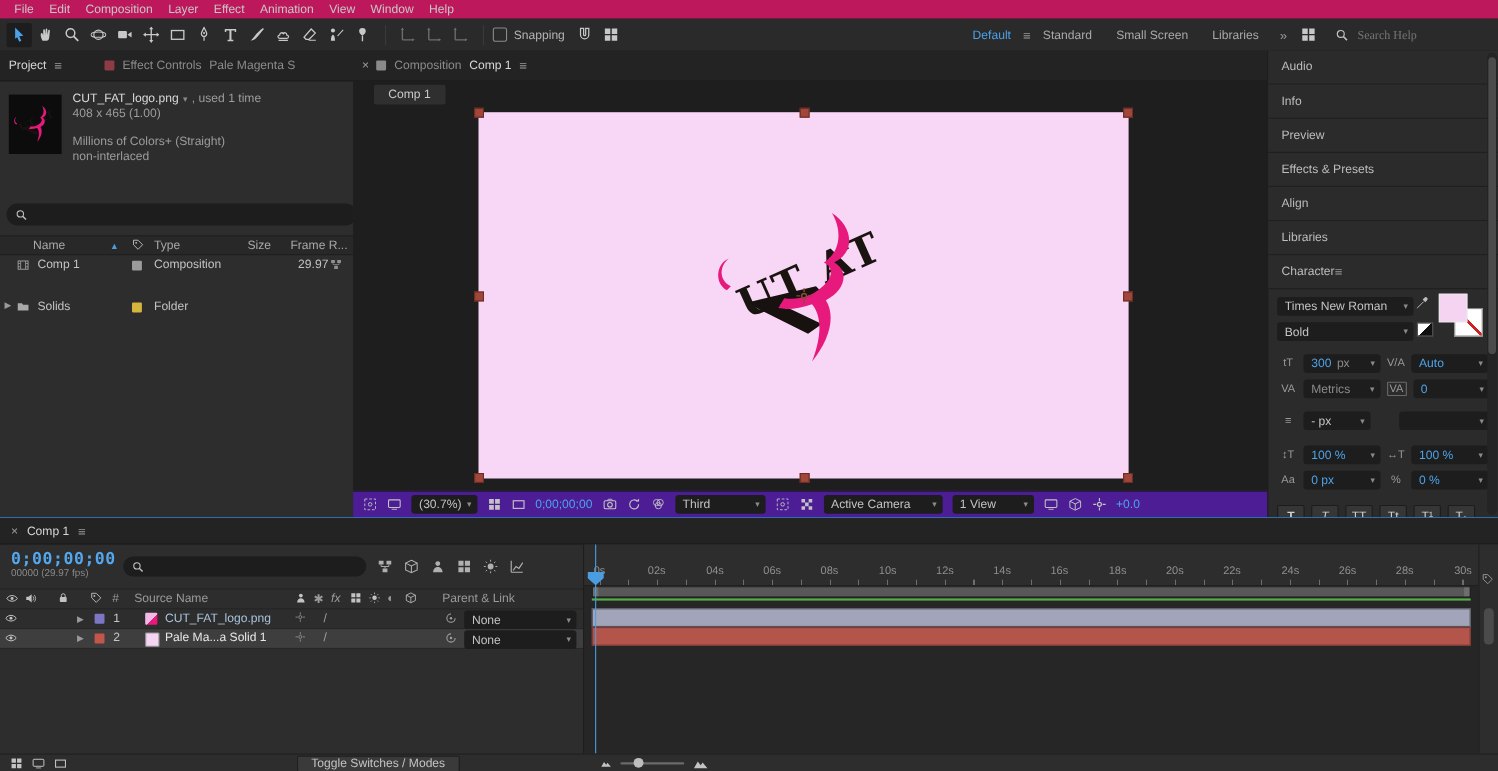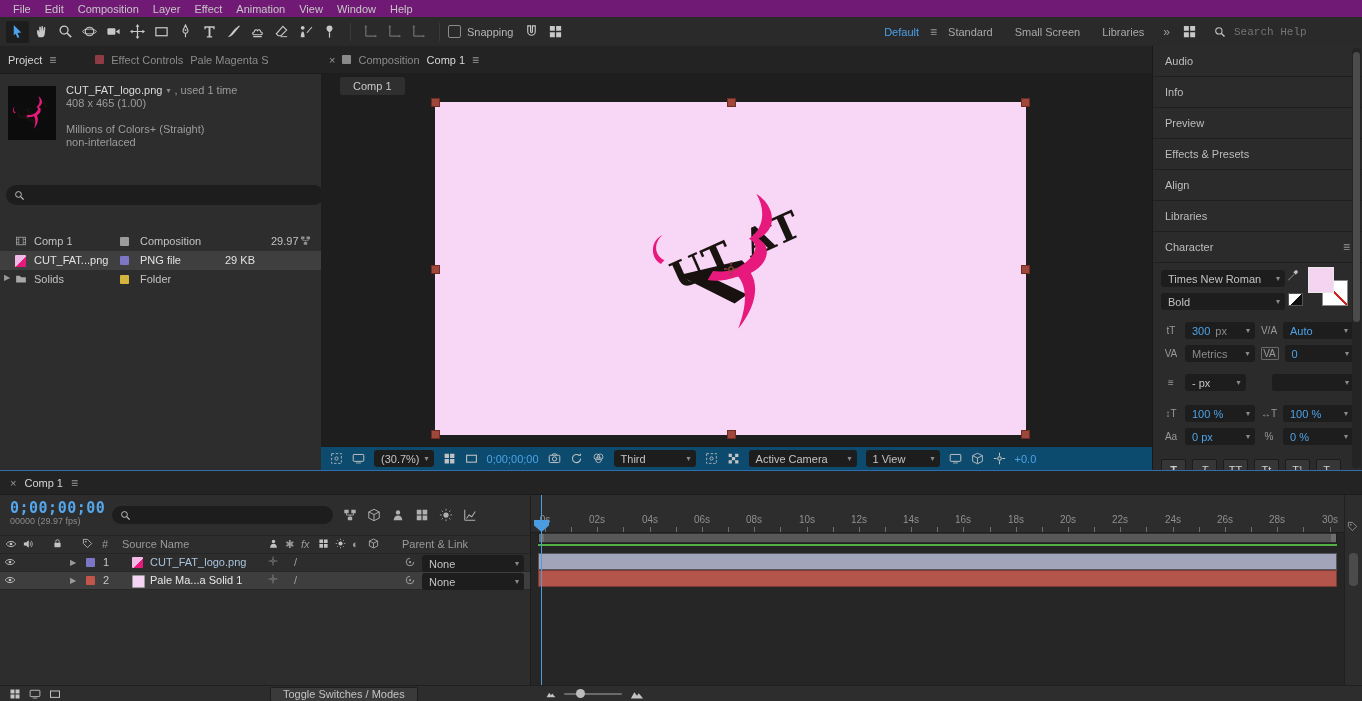--- a/index.html
+++ b/index.html
@@ -1,24 +1,24 @@
 <!DOCTYPE html>
 <html><head>
 <meta charset="utf-8">
 <style>
   html,body{margin:0;padding:0}
   body{position:relative;width:1362px;height:701px;background:#191919;overflow:hidden;
        font-family:"Liberation Sans","DejaVu Sans",sans-serif;font-size:11px;color:#b5b5b5}
   .r{display:flex;align-items:center}
   .sv{display:block}
   .icw{display:inline-flex;align-items:center;justify-content:center;color:#c3c3c3}
-  input{font-family:Liberation Mono, monospace}
+  input{font-family:Liberation Serif, serif}
 
   
-  .menubar{position:absolute;top:0;left:0;right:0;height:17px;background:#701a75;display:flex;align-items:center;padding-left:6px}
+  .menubar{position:absolute;top:0;left:0;right:0;height:17px;background:#be185d;display:flex;align-items:center;padding-left:6px}
   .menubar span{padding:1px 7px;color:#c6c6c6;font-size:11px;cursor:default}
 
   
   .toolbar{position:absolute;top:17px;left:0;right:0;height:29px;background:#2a2a2a;border-bottom:1px solid #161616;display:flex;align-items:center;padding:0 6px}
   .tool{width:23px;height:22px;display:flex;align-items:center;justify-content:center;color:#c8c8c8;border-radius:2px;margin-right:1px}
   .tool svg{width:15px;height:15px}
   .tool.active{background:#1d1d1d;color:#4ba0e8}
   .tbsep{width:1px;height:18px;background:#3a3a3a;margin:0 8px}
   .dim{color:#6f6f6f}
   .checkbox{width:11px;height:11px;border:1px solid #8a8a8a;border-radius:2px;margin-right:6px}
@@ -56,21 +56,21 @@
   .hpill{width:48px;height:8px;border-radius:4px;background:#4d4d4d}
 
   
   #comppanel{top:46px;left:321px;width:831px;height:424px}
   .viewer{position:absolute;top:27px;left:0;right:0;bottom:23px;background:#1e1e1e}
   .comp-tab{position:absolute;top:4px;left:19px;background:#2f2f2f;color:#c9c9c9;padding:3px 13px;border-radius:2px}
   .comp{position:absolute;left:114px;top:29px;width:591px;height:333px;background:#f8d6f6}
   .hd{position:absolute;width:7px;height:7px;background:#a0473c;border:1px solid #6e2c22}
   .anchor{position:absolute;left:calc(50% - 8px);top:calc(50% - 8px);color:#8a4a3a}
   .logo{position:absolute;left:calc(50% - 90px);top:calc(50% - 84px);width:180px;height:156px}
-  .vbot{position:absolute;bottom:0;left:0;right:0;height:23px;background:#0c4a6e;border-top:1px solid #1c1c1c;display:flex;align-items:center;gap:9px;padding:0 9px;color:#b0b0b0}
+  .vbot{position:absolute;bottom:0;left:0;right:0;height:23px;background:#4c1d95;border-top:1px solid #1c1c1c;display:flex;align-items:center;gap:9px;padding:0 9px;color:#b0b0b0}
 
   
   #rightstack{top:46px;left:1153px;width:209px;height:424px;background:#2b2b2b}
   .rp-item{height:30px;display:flex;align-items:center;padding:0 12px;border-bottom:1px solid #1f1f1f;color:#bdbdbd;background:#2b2b2b}
   .char-body{position:relative;padding:7px 8px;display:flex;flex-direction:column;gap:6px}
   .cicon{width:20px;display:inline-flex;justify-content:center;color:#9a9a9a;font-size:10px;flex:none}
   .crow{display:flex;align-items:center;gap:4px}
   .dd.w112{width:112px}.dd.w58{width:58px}.dd.w70{width:70px}
   .swblock{position:absolute;top:4px;right:12px;width:64px;height:50px}
   .eyedrop{position:absolute;left:0;top:2px;color:#bdbdbd}
@@ -450,43 +450,48 @@
 
   <div class="psearch">
     <span class="icw">
         <svg class="sv" style="width:11px;height:11px" viewBox="0 0 16 16">
           <use href="#i-zoom"></use>
         </svg>
       </span>
     <input style="">
   </div>
 
+  <div class="ptable-h">
+    <span style="left:30px">Name</span>
+    <span style="left:100px;color:#4a9de0;font-size:8px;top:4px">▲</span>
+    <span class="icw" style="left:120px;top:2px">
+        <svg class="sv" style="width:11px;height:11px" viewBox="0 0 16 16">
+          <use href="#i-tag"></use>
+        </svg>
+      </span>
+    <span style="left:140px">Type</span>
+    <span style="left:225px">Size</span>
+    <span style="left:264px">Frame R...</span>
+  </div>
 
   <div class="prow" style="top:186px">
     <span class="icw" style="left:15px;color:#9a9a9a">
         <svg class="sv" style="width:12px;height:12px" viewBox="0 0 16 16">
           <use href="#i-film"></use>
         </svg>
       </span>
     <span style="left:34px">Comp 1</span>
     <span class="chip" style="left:120px;top:5px;background:#9b9b9b"></span>
     <span style="left:140px">Composition</span>
     <span style="left:271px">29.97</span>
     <span class="icw" style="left:300px;color:#8f8f8f">
         <svg class="sv" style="width:11px;height:11px" viewBox="0 0 16 16">
           <use href="#i-flowchart"></use>
         </svg>
       </span>
-  </div>
-  <div class="prow sel" style="top:205px">
-    <span class="chip" style="left:15px;top:4px;width:11px;height:12px;background:linear-gradient(135deg,#f1b9e8 55%,#e8197d 55%)"></span>
-    <span style="left:34px">CUT_FAT...png</span>
-    <span class="chip" style="left:120px;top:5px;background:#7d76c5"></span>
-    <span style="left:140px">PNG file</span>
-    <span style="left:225px">29 KB</span>
   </div>
   <div class="prow" style="top:224px">
     <span style="left:4px;font-size:8px;color:#9a9a9a">▶</span>
     <span class="icw" style="left:15px;color:#a8a8a8">
         <svg class="sv" style="width:12px;height:12px" viewBox="0 0 16 16">
           <use href="#i-folder"></use>
         </svg>
       </span>
     <span style="left:34px">Solids</span>
     <span class="chip" style="left:120px;top:5px;background:#d6b53f"></span>
@@ -621,21 +626,21 @@
     </div>
   <div class="rp-item">
       <span>Effects &amp; Presets</span>
     </div>
   <div class="rp-item">
       <span>Align</span>
     </div>
   <div class="rp-item">
       <span>Libraries</span>
     </div>
-  <div class="rp-item" style="justify-content:space-between">
+  <div class="rp-item" style="">
     <span>Character</span>
     <span class="burger">≡</span>
   </div>
 
   <div class="char-body">
     <div class="swblock">
       <span class="eyedrop icw">
           <svg class="sv" style="width:13px;height:13px" viewBox="0 0 16 16">
             <use href="#i-eyedrop"></use>
           </svg>

